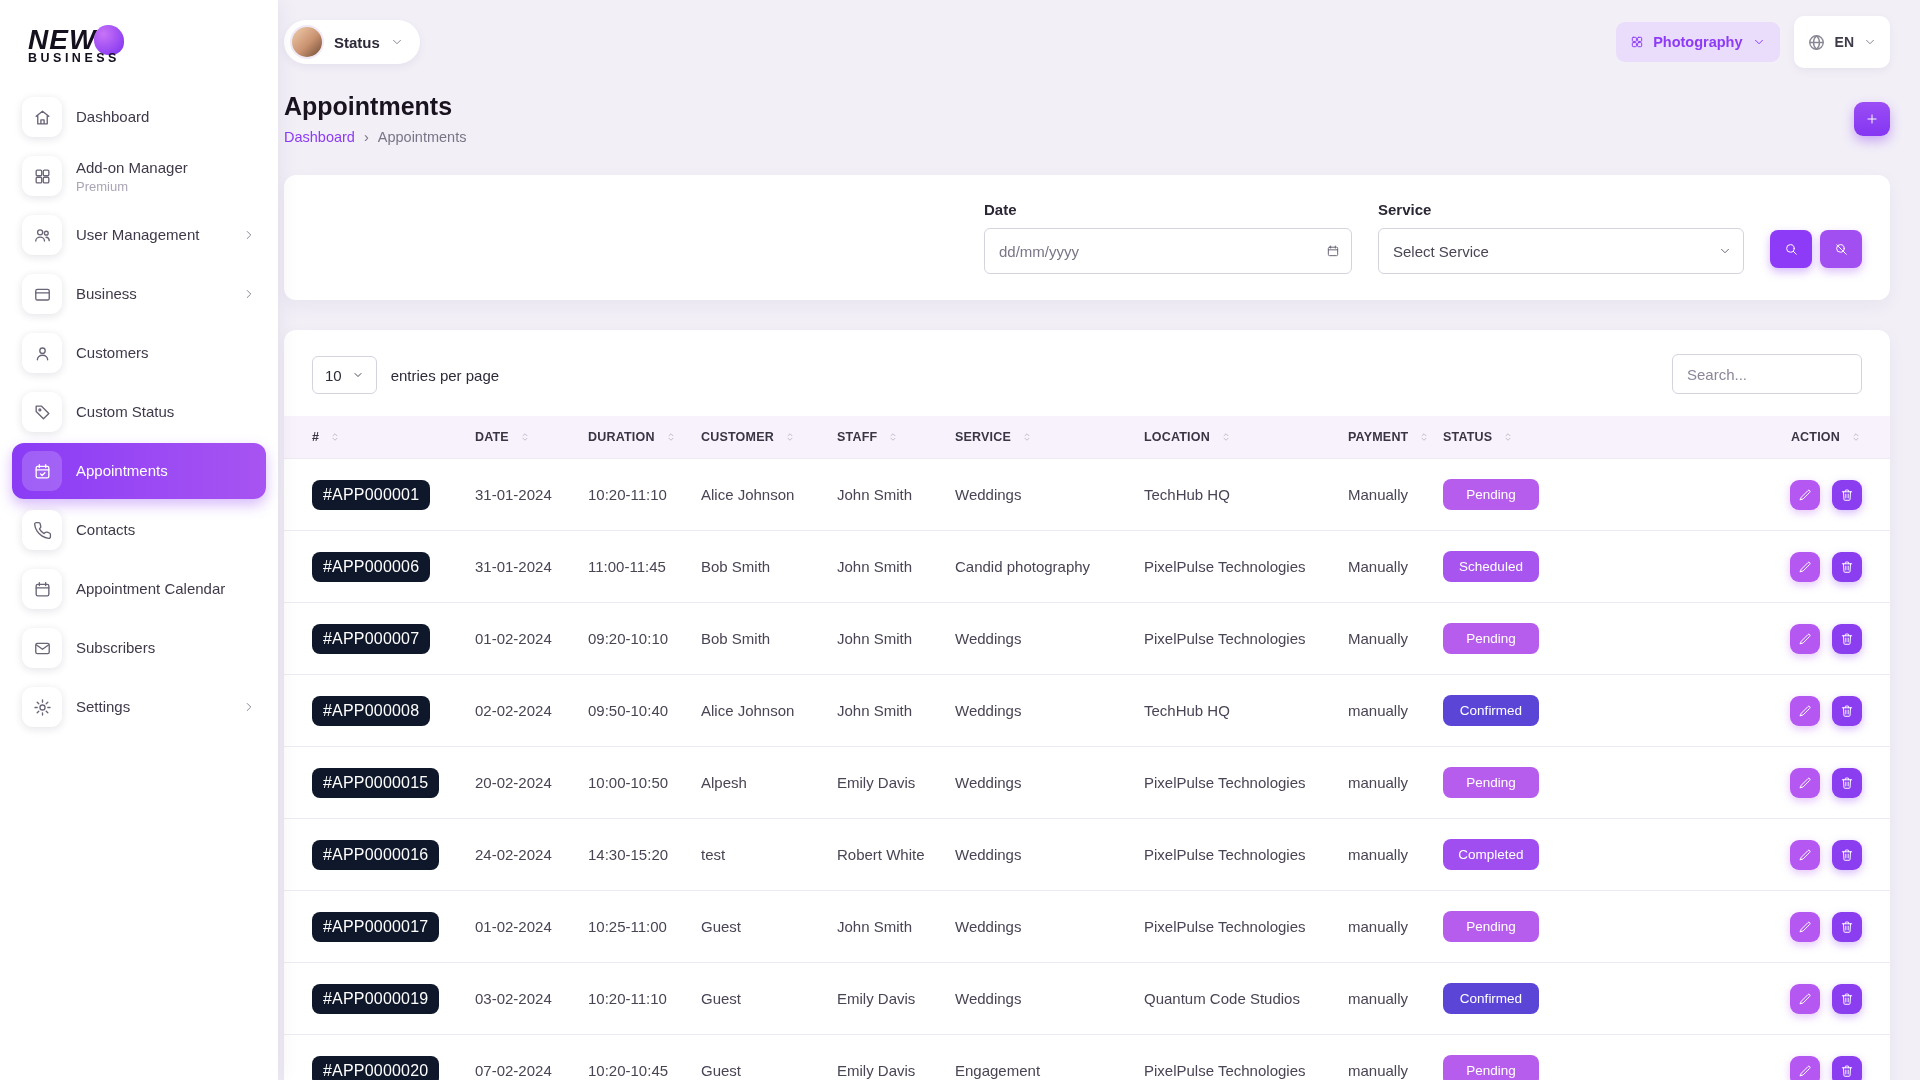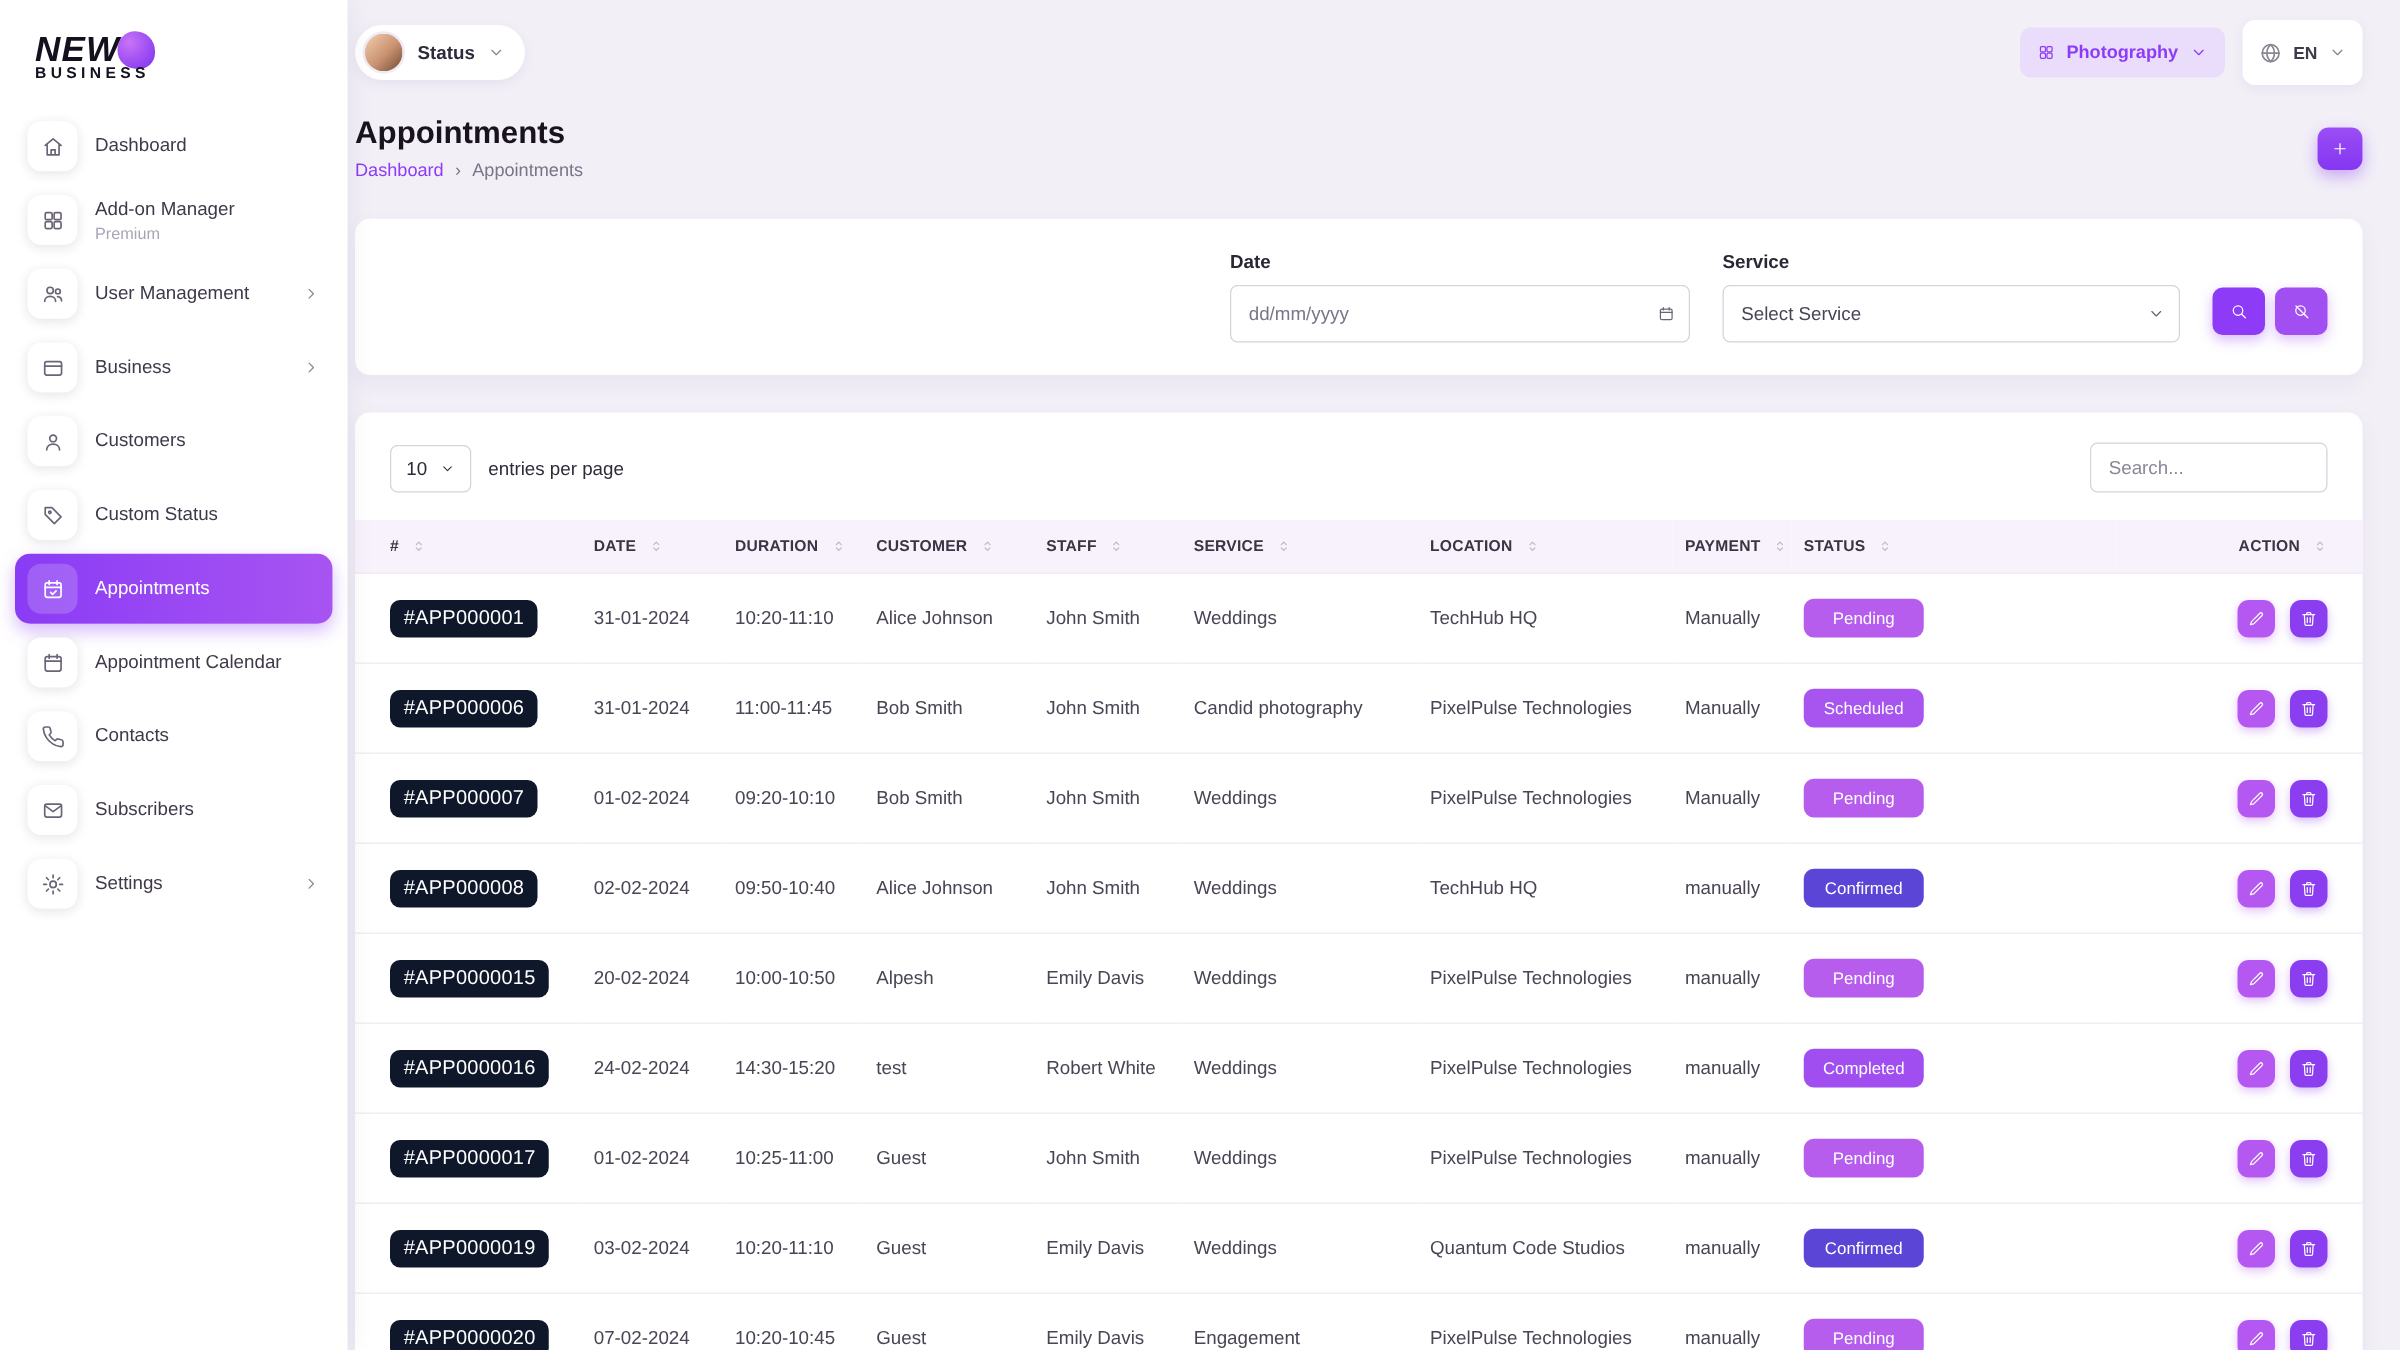--- a/index.html
+++ b/index.html
@@ -219,34 +219,34 @@
             <path d="M8 3.5V7M16 3.5V7M4 10h16"></path>
             <path d="M9.5 15l2 2 3.5-3.5"></path>
           </svg>
       </span>
       <span class="side-label">Appointments</span>
     </div>
 
     <div class="side-item">
       <span class="icon-card">
         <svg class="ic" viewBox="0 0 24 24">
+            <path d="M22 16.9v3a2 2 0 0 1-2.2 2 19.8 19.8 0 0 1-8.6-3.1 19.5 19.5 0 0 1-6-6A19.8 19.8 0 0 1 2.1 4.2 2 2 0 0 1 4.1 2h3a2 2 0 0 1 2 1.7 12.8 12.8 0 0 0 .7 2.8 2 2 0 0 1-.5 2.1L8.1 9.9a16 16 0 0 0 6 6l1.3-1.3a2 2 0 0 1 2.1-.4 12.8 12.8 0 0 0 2.8.7 2 2 0 0 1 1.7 2z"></path>
+          </svg>
+      </span>
+      <span class="side-label">Contacts</span>
+    </div>
+
+    <div class="side-item">
+      <span class="icon-card">
+        <svg class="ic" viewBox="0 0 24 24">
             <rect x="4" y="5.5" width="16" height="14.5" rx="2"></rect>
             <path d="M8 3.5V7M16 3.5V7M4 10h16"></path>
           </svg>
       </span>
       <span class="side-label">Appointment Calendar</span>
-    </div>
-
-    <div class="side-item">
-      <span class="icon-card">
-        <svg class="ic" viewBox="0 0 24 24">
-            <path d="M22 16.9v3a2 2 0 0 1-2.2 2 19.8 19.8 0 0 1-8.6-3.1 19.5 19.5 0 0 1-6-6A19.8 19.8 0 0 1 2.1 4.2 2 2 0 0 1 4.1 2h3a2 2 0 0 1 2 1.7 12.8 12.8 0 0 0 .7 2.8 2 2 0 0 1-.5 2.1L8.1 9.9a16 16 0 0 0 6 6l1.3-1.3a2 2 0 0 1 2.1-.4 12.8 12.8 0 0 0 2.8.7 2 2 0 0 1 1.7 2z"></path>
-          </svg>
-      </span>
-      <span class="side-label">Contacts</span>
     </div>
 
     <div class="side-item">
       <span class="icon-card">
         <svg class="ic" viewBox="0 0 24 24">
             <rect x="3.5" y="5.5" width="17" height="13" rx="2"></rect>
             <path d="M4.5 7.5 12 13l7.5-5.5"></path>
           </svg>
       </span>
       <span class="side-label">Subscribers</span>

